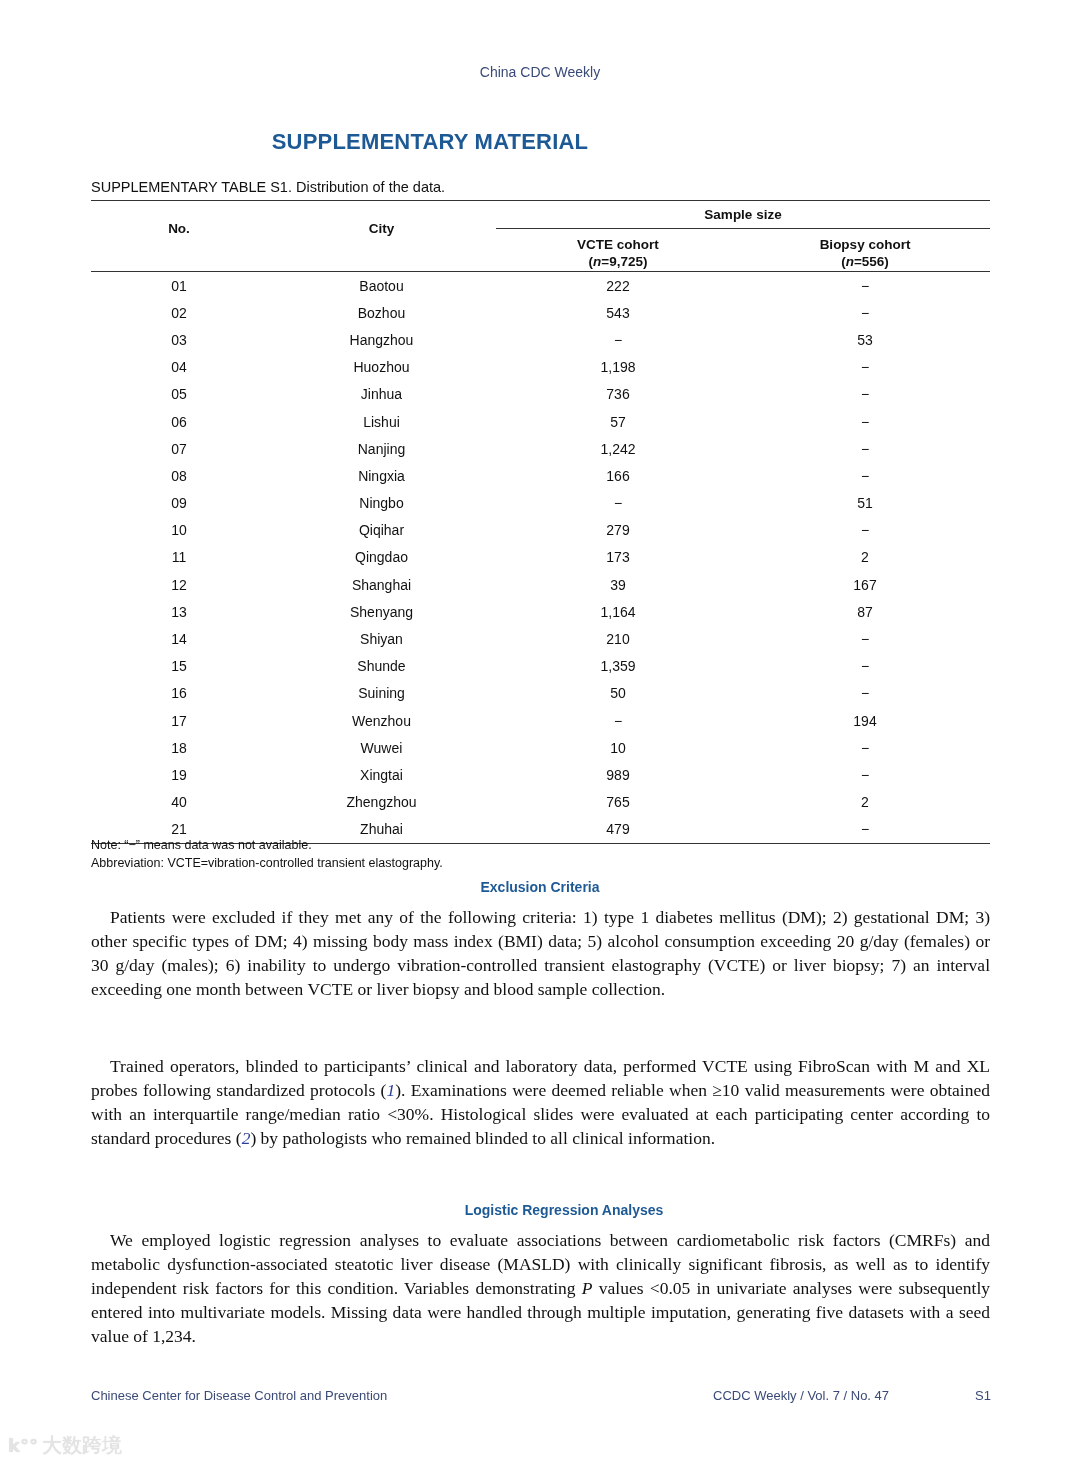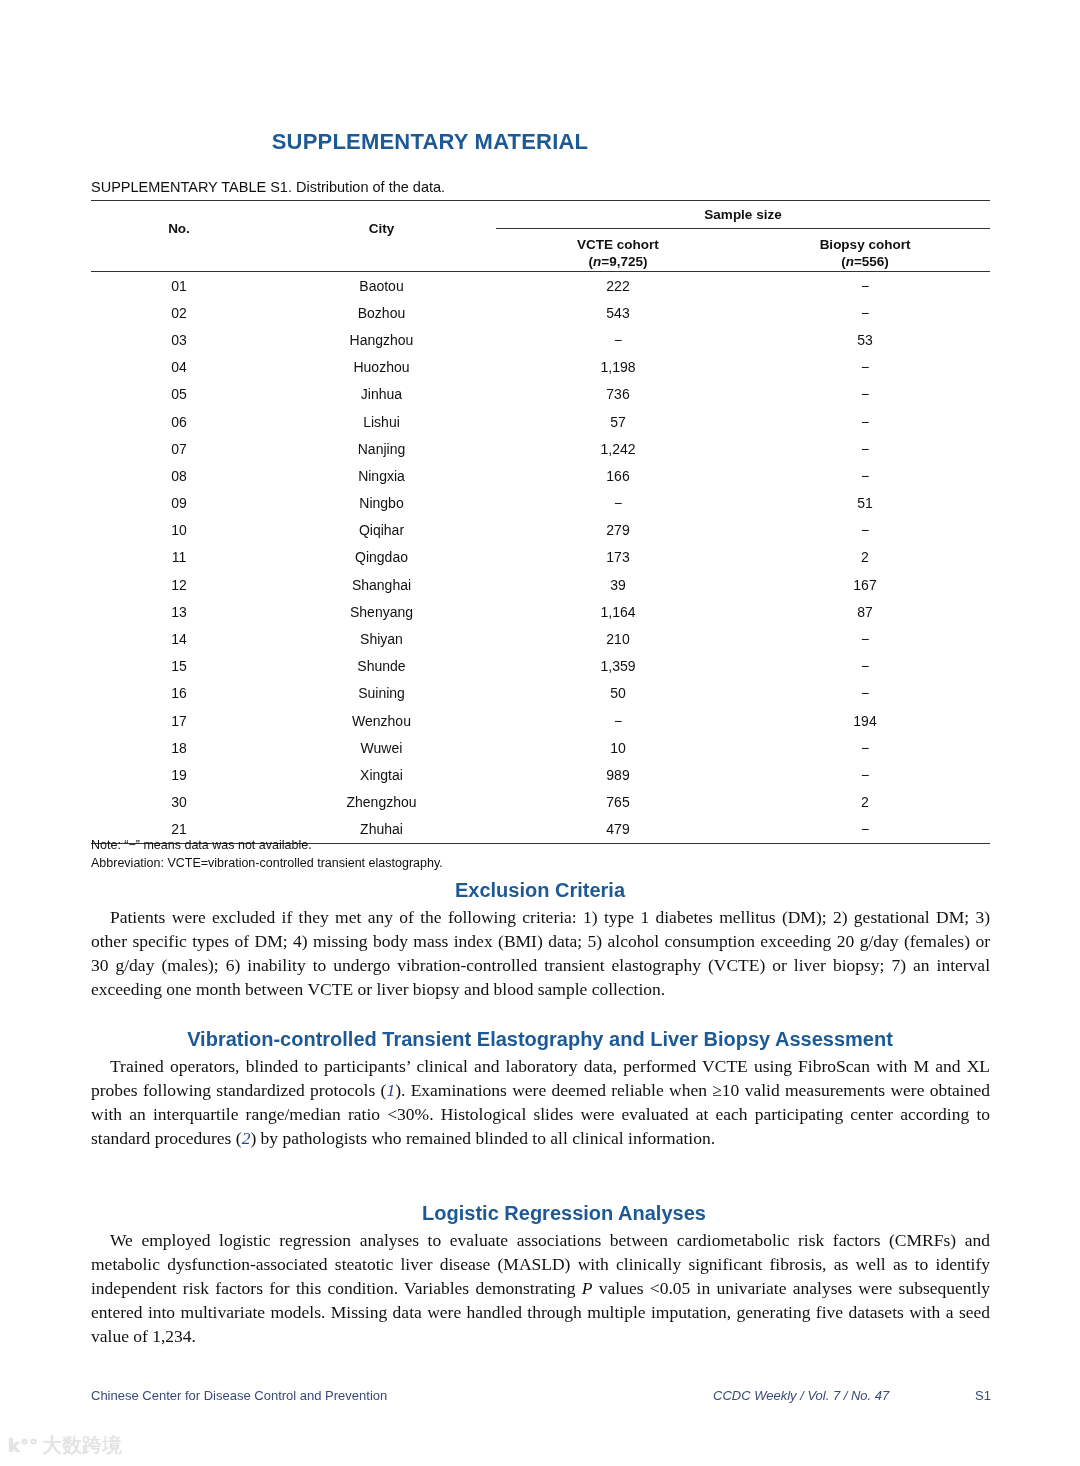--- a/index.html
+++ b/index.html
@@ -34,54 +34,55 @@
     th.no, th.city { vertical-align: middle; border-bottom: 1.5px solid #333; padding-bottom: 16px; }
     th.cohort { height: 35px; line-height: 17px; vertical-align: top; padding-top: 7px; border-bottom: 1.5px solid #333; }
     td { text-align: center; height: 27.2px; padding: 0; vertical-align: middle; }
     tbody tr:last-child td { border-bottom: 1.5px solid #333; }
     .table-notes {
       position: absolute; top: 836px; left: 91px;
       font-family: "Liberation Sans", sans-serif; font-size: 12.5px; color: #111; line-height: 18px;
     }
     .section-heading {
       position: absolute; left: 0; width: 1080px; text-align: center;
-      font-family: "Liberation Sans", sans-serif; font-weight: bold; font-size: 20px; color: #1d5a95;
+      font-family: "Liberation Sans", sans-serif; font-weight: bold; font-size: 14px; color: #1d5a95;
     }
     .section-body {
       position: absolute; left: 91px; width: 899px;
       font-family: "Liberation Serif", serif; font-size: 17.5px; line-height: 24px; color: #111;
       text-align: justify; text-indent: 19px;
     }
     .ref { color: #2a3f9a; font-style: italic; }
     .ital { font-style: italic; }
     .footer-left {
       position: absolute; top: 1388px; left: 91px;
       font-family: "Liberation Sans", sans-serif; font-size: 13px; color: #3a4a78;
     }
     .footer-right {
       position: absolute; top: 1388px; left: 713px;
-      font-family: "Liberation Sans", sans-serif; font-size: 13px; color: #3a4a78; font-style: italic;
+      font-family: "Liberation Sans", sans-serif; font-size: 13px; color: #3a4a78;
     }
     .footer-page {
       position: absolute; top: 1388px; left: 975px;
       font-family: "Liberation Sans", sans-serif; font-size: 13px; color: #3a4a78;
     }
     .watermark {
       position: absolute; top: 1432px; left: 8px;
       font-family: "DejaVu Sans", sans-serif; font-size: 20px; color: #e4e4e4;
       display: flex; align-items: center; gap: 4px;
       text-shadow: 0 0 1px #cfcfcf;
     }
     .watermark-logo { font-weight: bold; font-size: 18px; }
   </style>
 </head>
 <body>
 
 <div class="page">
 
+  <div class="journal-header">China CDC Weekly</div>
 
   <div class="main-title">SUPPLEMENTARY MATERIAL</div>
 
   <div class="table-caption">SUPPLEMENTARY TABLE S1. Distribution of the data.</div>
 
   <div class="table-wrap">
     <table>
       <colgroup>
         <col class="c-no">
           <col class="c-city">
@@ -214,21 +215,21 @@
             <td>10</td>
             <td>−</td>
           </tr>
           <tr>
             <td>19</td>
             <td>Xingtai</td>
             <td>989</td>
             <td>−</td>
           </tr>
           <tr>
-            <td>30</td>
+            <td>40</td>
             <td>Zhengzhou</td>
             <td>765</td>
             <td>2</td>
           </tr>
           <tr>
             <td>21</td>
             <td>Zhuhai</td>
             <td>479</td>
             <td>−</td>
           </tr>
@@ -237,21 +238,20 @@
   </div>
 
   <div class="table-notes">
     <div>Note: “−” means data was not available.</div>
     <div>Abbreviation: VCTE=vibration-controlled transient elastography.</div>
   </div>
 
   <div class="section-heading" style="top:879px;">Exclusion Criteria</div>
   <div class="section-body" style="top:905px;">Patients were excluded if they met any of the following criteria: 1) type 1 diabetes mellitus (DM); 2) gestational DM; 3) other specific types of DM; 4) missing body mass index (BMI) data; 5) alcohol consumption exceeding 20 g/day (females) or 30 g/day (males); 6) inability to undergo vibration-controlled transient elastography (VCTE) or liver biopsy; 7) an interval exceeding one month between VCTE or liver biopsy and blood sample collection.</div>
 
-  <div class="section-heading" style="top:1028px;">Vibration-controlled Transient Elastography and Liver Biopsy Assessment</div>
   <div class="section-body" style="top:1054px;"><span>Trained operators, blinded to participants’ clinical and laboratory data, performed VCTE using FibroScan with M and XL probes following standardized protocols (</span><span class="ref">1</span><span>). Examinations were deemed reliable when ≥10 valid measurements were obtained with an interquartile range/median ratio &lt;30%. Histological slides were evaluated at each participating center according to standard procedures (</span><span class="ref">2</span><span>) by pathologists who remained blinded to all clinical information.</span></div>
 
   <div class="section-heading" style="top:1202px;padding-left:24px;">Logistic Regression Analyses</div>
   <div class="section-body" style="top:1228px;"><span>We employed logistic regression analyses to evaluate associations between cardiometabolic risk factors (CMRFs) and metabolic dysfunction-associated steatotic liver disease (MASLD) with clinically significant fibrosis, as well as to identify independent risk factors for this condition. Variables demonstrating </span><span class="ital">P</span><span> values &lt;0.05 in univariate analyses were subsequently entered into multivariate models. Missing data were handled through multiple imputation, generating five datasets with a seed value of 1,234.</span></div>
 
   <div class="footer-left">Chinese Center for Disease Control and Prevention</div>
   <div class="footer-right">CCDC Weekly / Vol. 7 / No. 47</div>
   <div class="footer-page">S1</div>
 
   <div class="watermark">

